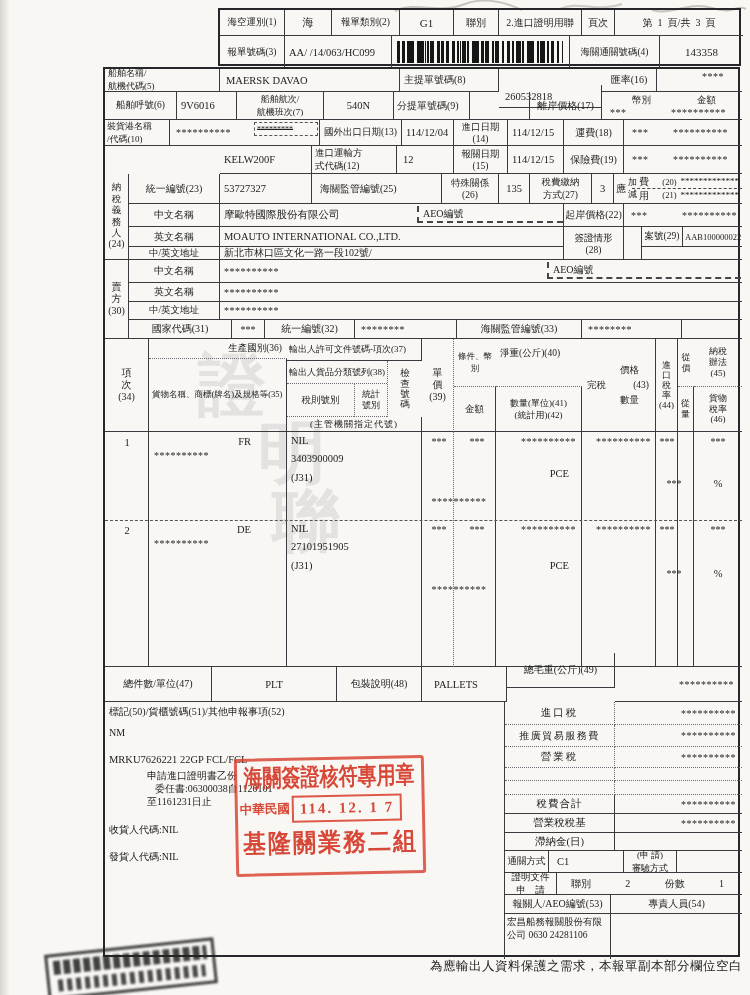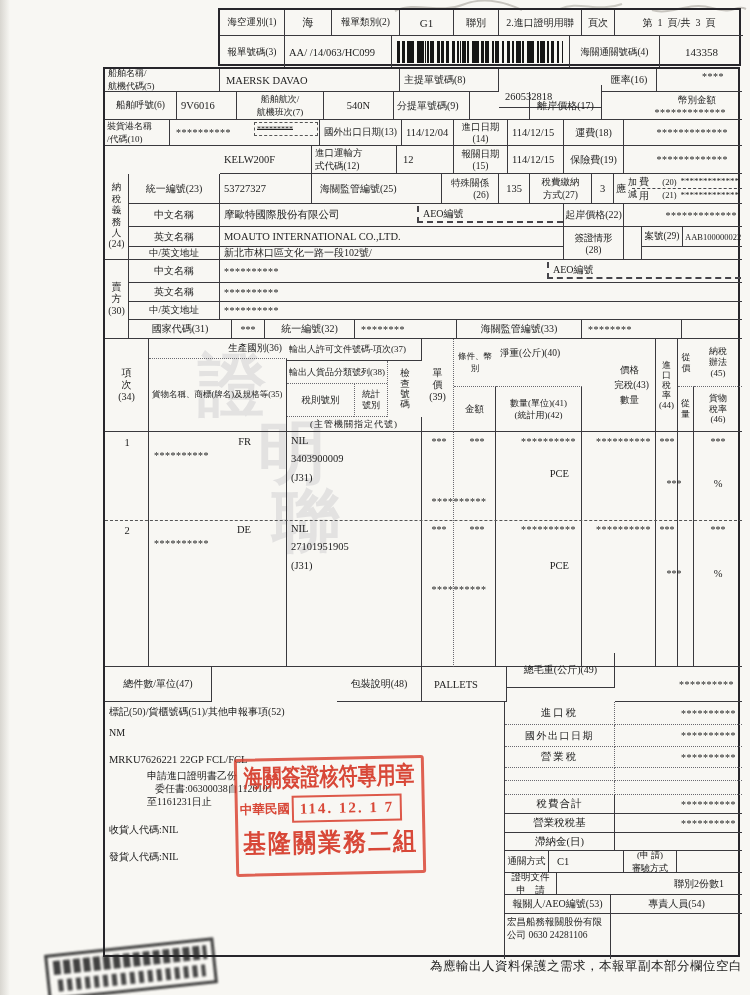--- a/index.html
+++ b/index.html
@@ -3,21 +3,21 @@
 <meta charset="utf-8">
 <style>
 * { margin:0; padding:0; box-sizing:border-box; }
 html,body { background:#e9e7e2; }
 body { font-family:"Liberation Serif","DejaVu Serif",serif; }
 .page { position:relative; width:750px; height:995px; background:#f8f7f3; overflow:hidden; color:#1c1c1c; margin:0 auto; }
 .edge { position:absolute; left:0; top:0; width:10px; height:995px; background:linear-gradient(90deg,#d8d6d0,#f8f7f3); }
 .x { position:absolute; display:flex; align-items:center; }
 .jc { justify-content:center; text-align:center; }
 .je { justify-content:flex-end; }
-.jb { justify-content:flex-end; }
+.jb { justify-content:space-between; }
 .col { flex-direction:column; justify-content:center; }
 .br { border-right:1px solid #3a393d; }
 .bb { border-bottom:1px solid #3a393d; }
 .dr { border-right:1px dotted #6b6a70; }
 .db { border-bottom:1px dotted #6b6a70; }
 .f8 { font-size:8px; } .f85 { font-size:8.5px; } .f9 { font-size:9px; }
 .f95 { font-size:9.5px; } .f10 { font-size:10px; } .f105 { font-size:10.5px; }
 .f11 { font-size:11px; }
 .pre { white-space:pre-line; }
 .vlab { white-space:pre-line; text-align:center; line-height:1.2; }
@@ -219,21 +219,21 @@
     <div class="x jc bb br f10" style="left:24px;top:105px;width:91px;height:30px">
         <span>統一編號(23)</span>
       </div>
     <div class="x bb br f105" style="left:115px;top:105px;width:92px;height:30px;padding-left:4px">
         <span>53727327</span>
       </div>
     <div class="x bb br f10" style="left:207px;top:105px;width:130px;height:30px;padding-left:8px">
         <span>海關監管編號(25)</span>
       </div>
     <div class="x jc bb br f95" style="left:337px;top:105px;width:57px;height:30px">
-        <span class="pre" style="text-align:right">特殊關係
+        <span class="pre" style="text-align:center">特殊關係
 (26)</span>
       </div>
     <div class="x jc bb br f105" style="left:394px;top:105px;width:31px;height:30px">
         <span>135</span>
       </div>
     <div class="x jc bb br f95" style="left:425px;top:105px;width:62px;height:30px">
         <span class="pre" style="text-align:center">稅費繳納
 方式(27)</span>
       </div>
     <div class="x jc bb br f105" style="left:487px;top:105px;width:22px;height:30px">
@@ -532,20 +532,23 @@
     <div class="x jc f10" style="left:551px;top:498px;width:36px;height:12px">
         <span>***</span>
       </div>
     <div class="x jc f105" style="left:589px;top:498px;width:48px;height:12px">
         <span>%</span>
       </div>
 
     <div class="x jc bb br f10" style="left:0;top:598px;width:107px;height:35px">
         <span>總件數/單位(47)</span>
       </div>
+    <div class="x jc bb br f105" style="left:107px;top:598px;width:125px;height:35px">
+        <span>PLT</span>
+      </div>
     <div class="x jc bb br f10" style="left:232px;top:598px;width:85px;height:35px">
         <span>包裝說明(48)</span>
       </div>
     <div class="x bb br f105" style="left:317px;top:598px;width:85px;height:35px;padding-left:12px">
         <span>PALLETS</span>
       </div>
     <div class="x jc bb br f10" style="left:402px;top:584px;width:108px;height:35px">
         <span>總毛重(公斤)(49)</span>
       </div>
     <div class="x je bb f10 ast" style="left:510px;top:598px;width:127px;height:35px;padding-right:8px">
@@ -563,21 +566,21 @@
       <span class="f10" style="position:absolute;left:4px;top:148px">發貨人代碼:NIL</span>
     </div>
 
     <div class="x jc db dr f105" style="left:400px;top:633px;width:110px;height:23px;letter-spacing:2px">
         <span>進口稅</span>
       </div>
     <div class="x je db f10 ast" style="left:510px;top:633px;width:127px;height:23px;padding-right:6px">
         <span>**********</span>
       </div>
     <div class="x jc db dr f10" style="left:400px;top:656px;width:110px;height:22px;letter-spacing:1.5px">
-        <span>國外出口日期</span>
+        <span>推廣貿易服務費</span>
       </div>
     <div class="x je db f10 ast" style="left:510px;top:656px;width:127px;height:22px;padding-right:6px">
         <span>**********</span>
       </div>
     <div class="x jc db dr f105" style="left:400px;top:678px;width:110px;height:21px;letter-spacing:2px">
         <span>營業稅</span>
       </div>
     <div class="x je db f10 ast" style="left:510px;top:678px;width:127px;height:21px;padding-right:6px">
         <span>**********</span>
       </div>

